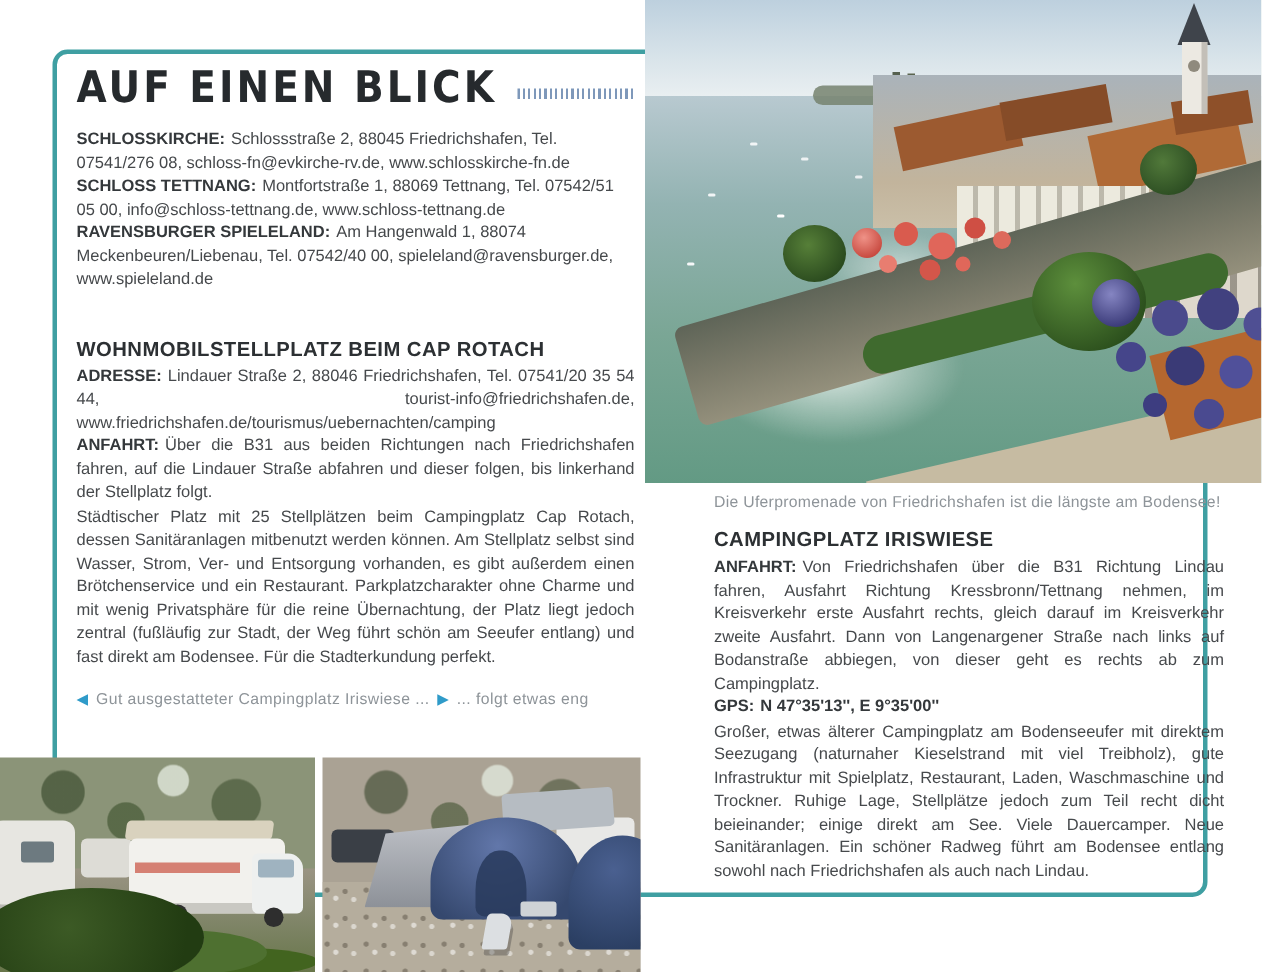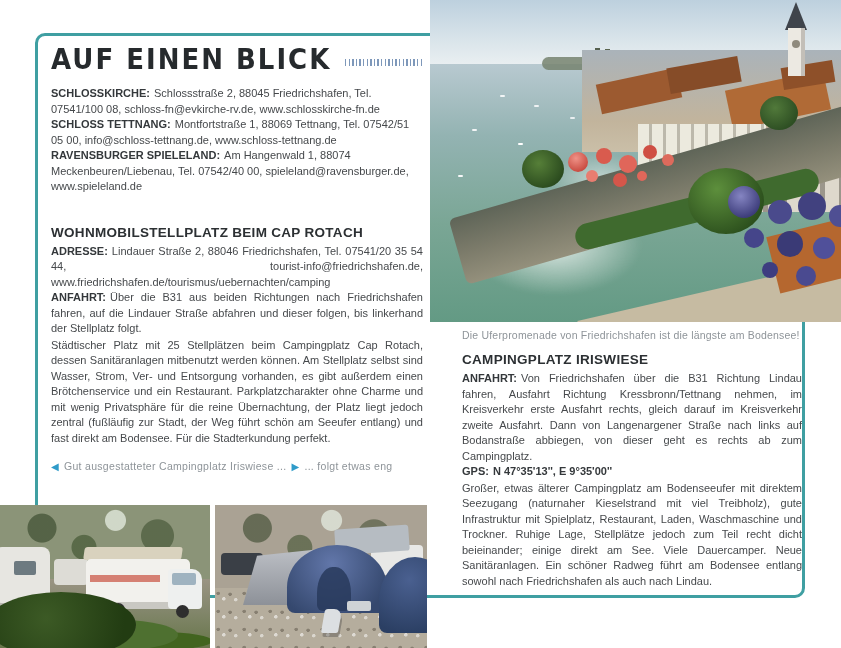--- a/index.html
+++ b/index.html
@@ -32,21 +32,21 @@
     margin-top:30px; margin-bottom:4px;
   }
   .field { font-size:11px; line-height:15.5px; text-align:justify; }
   .body-par { font-size:11px; line-height:15.5px; text-align:justify; margin-top:1px; }
   .photo-strip-caption {
     margin-top:14px; font-size:10.5px; color:#8e9499; letter-spacing:0.3px;
     display:flex; align-items:center; gap:5px; white-space:nowrap;
   }
   .arrow { color:#2f9bc9; font-size:10px; }
   
-  .right-col { position:absolute; left:462px; top:329px; width:340px; z-index:3; }
+  .right-col { position:absolute; left:476px; top:329px; width:340px; z-index:3; }
   .photo-caption { font-size:10.5px; color:#8e9499; margin-bottom:11px; letter-spacing:0.2px; }
   .right-col .article-heading { margin-top:0; }
   
   .footer {
     position:absolute; right:41px; top:617px; z-index:3;
     display:flex; align-items:baseline; gap:12px;
   }
   .footer-chapter { font-size:17px; color:#8e9499; letter-spacing:0.4px; }
   .footer-page { font-size:12.5px; font-weight:700; color:#1f2326;margin-top:44px; }
 
@@ -172,21 +172,21 @@
 
   <div class="frame"></div>
 
   <div class="left-col">
     <div class="glance-title-row">
       <span class="glance-title">AUF EINEN BLICK</span>
       <span class="title-ticks"></span>
     </div>
 
     <p class="entry">
-      <span class="lbl">SCHLOSSKIRCHE:</span><span>Schlossstraße 2, 88045 Friedrichshafen, Tel. 07541/100 08, schloss-fn@evkirche-rv.de, www.schlosskirche-fn.de</span>
+      <span class="lbl">SCHLOSSKIRCHE:</span><span>Schlossstraße 2, 88045 Friedrichshafen, Tel. 07541/276 08, schloss-fn@evkirche-rv.de, www.schlosskirche-fn.de</span>
     </p>
     <p class="entry">
       <span class="lbl">SCHLOSS TETTNANG:</span><span>Montfortstraße 1, 88069 Tettnang, Tel. 07542/51 05 00, info@schloss-tettnang.de, www.schloss-tettnang.de</span>
     </p>
     <p class="entry">
       <span class="lbl">RAVENSBURGER SPIELELAND:</span><span>Am Hangenwald 1, 88074 Meckenbeuren/Liebenau, Tel. 07542/40 00, spieleland@ravensburger.de, www.spieleland.de</span>
     </p>
 
     <h2 class="article-heading">WOHNMOBILSTELLPLATZ BEIM CAP ROTACH</h2>
 

